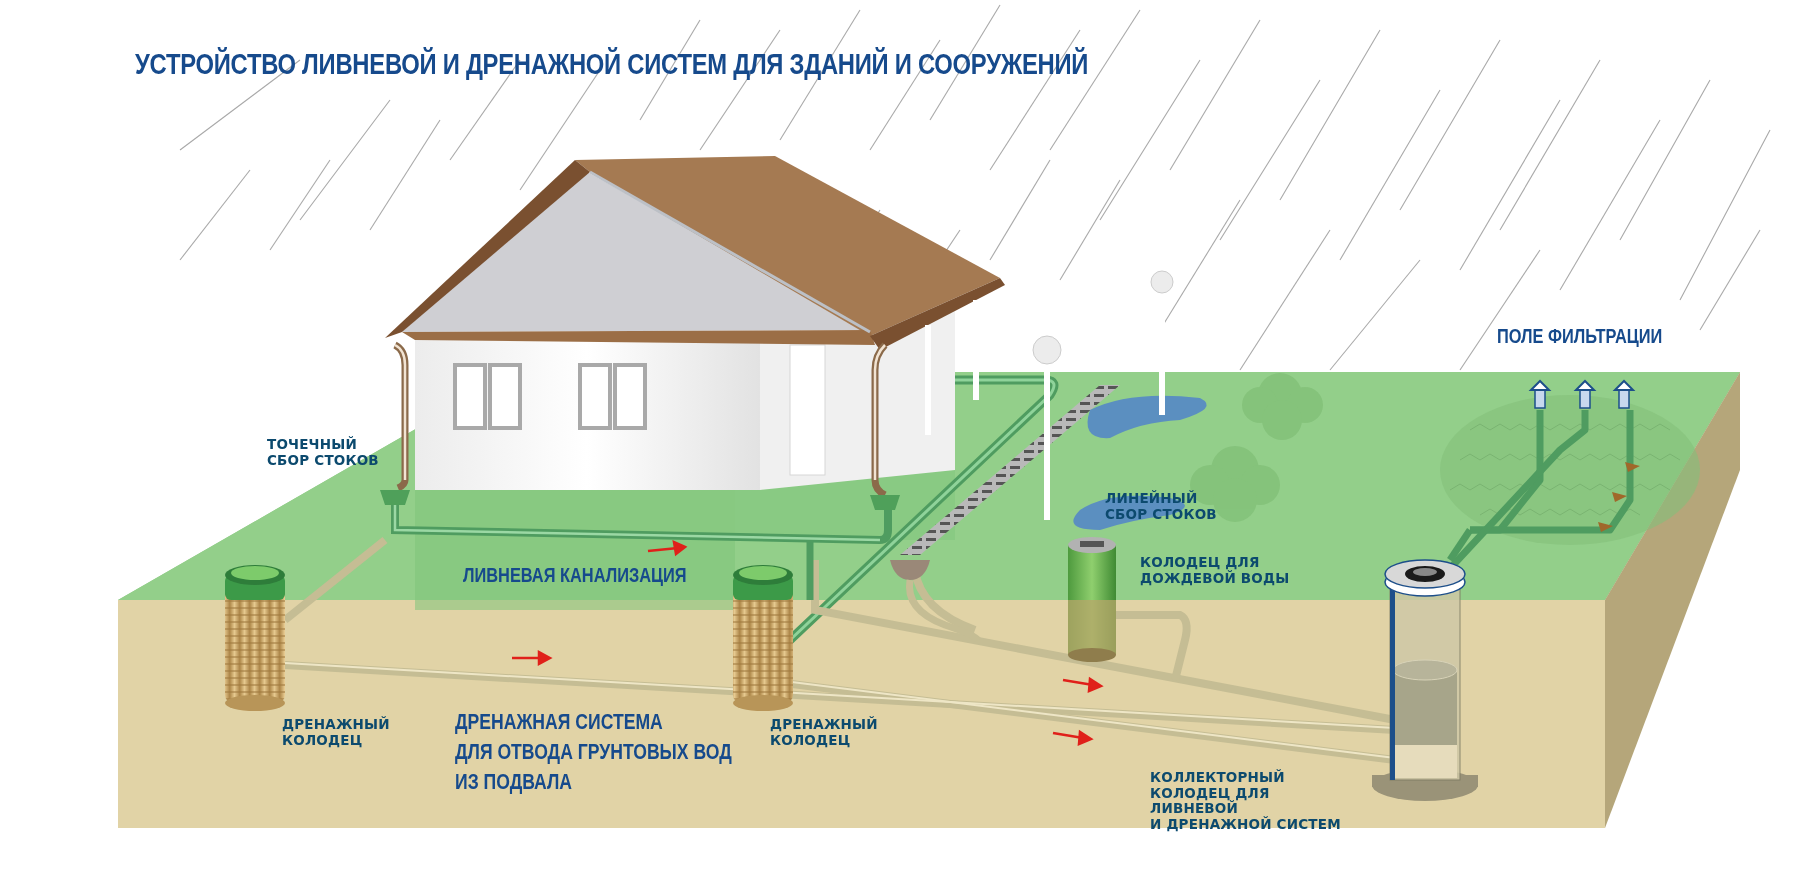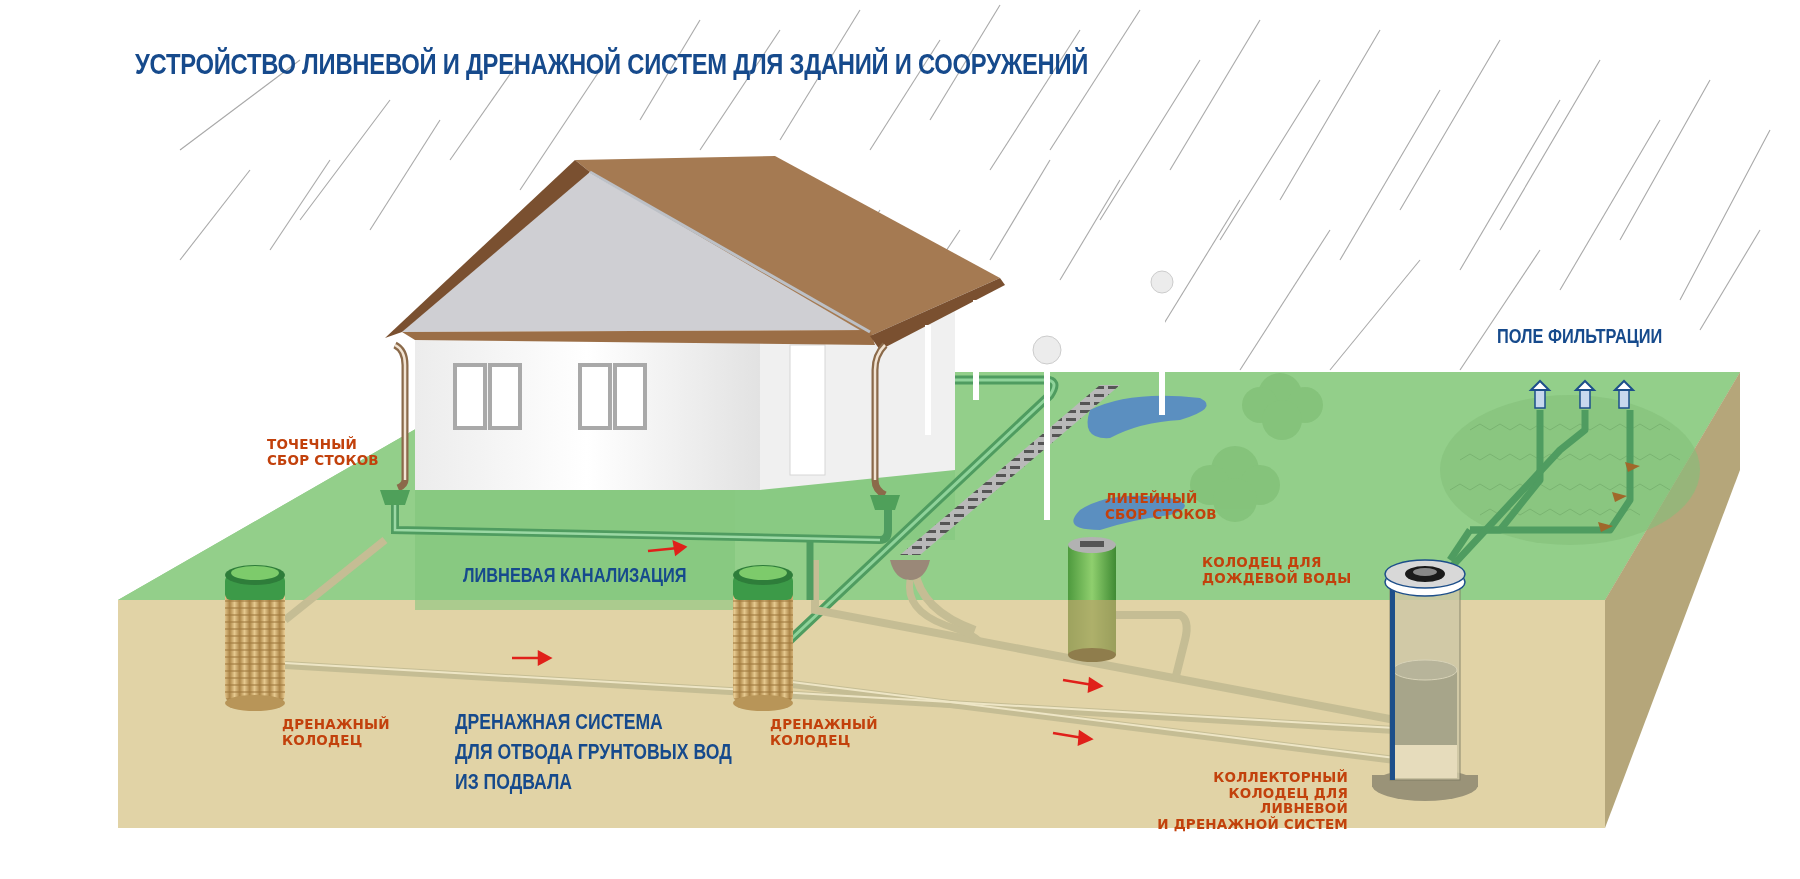--- a/index.html
+++ b/index.html
@@ -1,18 +1,18 @@
 <!DOCTYPE html>
 <html><head>
 <meta charset="utf-8">
 <style>
   html, body { margin: 0; padding: 0; background: #ffffff; }
   body { width: 1800px; height: 879px; position: relative; overflow: hidden; font-family: "Liberation Sans", sans-serif; }
   #scene { position: absolute; left: 0; top: 0; width: 1800px; height: 879px; }
-  .lbl { position: absolute; color: #c2410c; font-family: "DejaVu Sans", sans-serif; font-weight: bold; white-space: pre-line; line-height: 1.15; }
+  .lbl { position: absolute; color: #0c4a6e; font-family: "DejaVu Sans", sans-serif; font-weight: bold; white-space: pre-line; line-height: 1.15; }
   .lbl-small { font-size: 13.5px; letter-spacing: 0.2px; }
   .lbl-cond { font-family: "Liberation Sans", sans-serif; font-weight: bold; color: #164a8c; transform-origin: left top; white-space: pre-line; }
   .title { position: absolute; left: 135px; top: 48px; font-size: 29px; color: #164a8c; font-family: "Liberation Sans", sans-serif; font-weight: bold; transform: scaleX(0.82); transform-origin: left top; letter-spacing: -0.3px; white-space: nowrap; }
 </style>
 </head>
 <body>
 
 <svg id="scene" viewBox="0 0 1800 879" xmlns="http://www.w3.org/2000/svg">
   <defs>
     <linearGradient id="gGround" x1="0" y1="0" x2="1" y2="0">
@@ -266,27 +266,27 @@
       <polygon points="1091,739 1080,732 1079,744"></polygon>
   </g>
 </svg>
 
 <div class="title">УСТРОЙСТВО ЛИВНЕВОЙ И ДРЕНАЖНОЙ СИСТЕМ ДЛЯ ЗДАНИЙ И СООРУЖЕНИЙ</div>
 
 <div class="lbl lbl-small" style="left:267px; top:437px;">ТОЧЕЧНЫЙ
 СБОР СТОКОВ</div>
 <div class="lbl lbl-small" style="left:1105px; top:458px;margin-top:33px;">ЛИНЕЙНЫЙ
 СБОР СТОКОВ</div>
-<div class="lbl lbl-small" style="left:1202px; top:555px;">КОЛОДЕЦ ДЛЯ
+<div class="lbl lbl-small" style="left:1140px; top:555px;">КОЛОДЕЦ ДЛЯ
 ДОЖДЕВОЙ ВОДЫ</div>
 <div class="lbl lbl-small" style="left:282px; top:717px;">ДРЕНАЖНЫЙ
 КОЛОДЕЦ</div>
 <div class="lbl lbl-small" style="left:770px; top:717px;">ДРЕНАЖНЫЙ
 КОЛОДЕЦ</div>
-<div class="lbl lbl-small" style="left:1150px; top:770px; width:198px; text-align:right;">КОЛЛЕКТОРНЫЙ
+<div class="lbl lbl-small" style="left:1150px; top:770px; width:198px; text-align:left;">КОЛЛЕКТОРНЫЙ
 КОЛОДЕЦ ДЛЯ ЛИВНЕВОЙ
 И ДРЕНАЖНОЙ СИСТЕМ</div>
 
 <div class="lbl lbl-cond" style="position:absolute; left:463px; top:563px; font-size:21px; transform:scaleX(0.78);">ЛИВНЕВАЯ КАНАЛИЗАЦИЯ</div>
 <div class="lbl lbl-cond" style="position:absolute; left:1497px; top:324px; font-size:21px; transform:scaleX(0.78);">ПОЛЕ ФИЛЬТРАЦИИ</div>
 <div class="lbl lbl-cond" style="position:absolute; left:455px; top:707px; font-size:22px; line-height:30px; transform:scaleX(0.8);">ДРЕНАЖНАЯ СИСТЕМА
 ДЛЯ ОТВОДА ГРУНТОВЫХ ВОД
 ИЗ ПОДВАЛА</div>
 
 </body></html>

